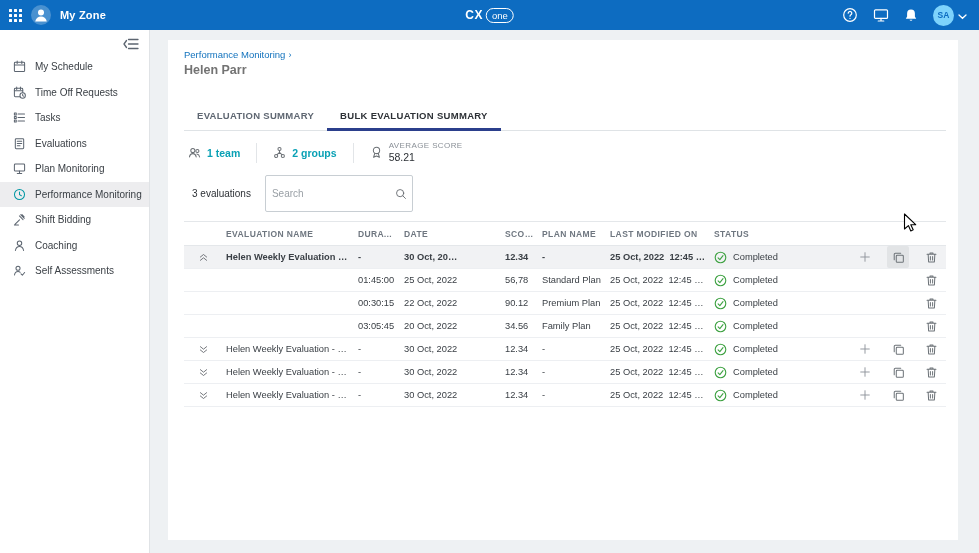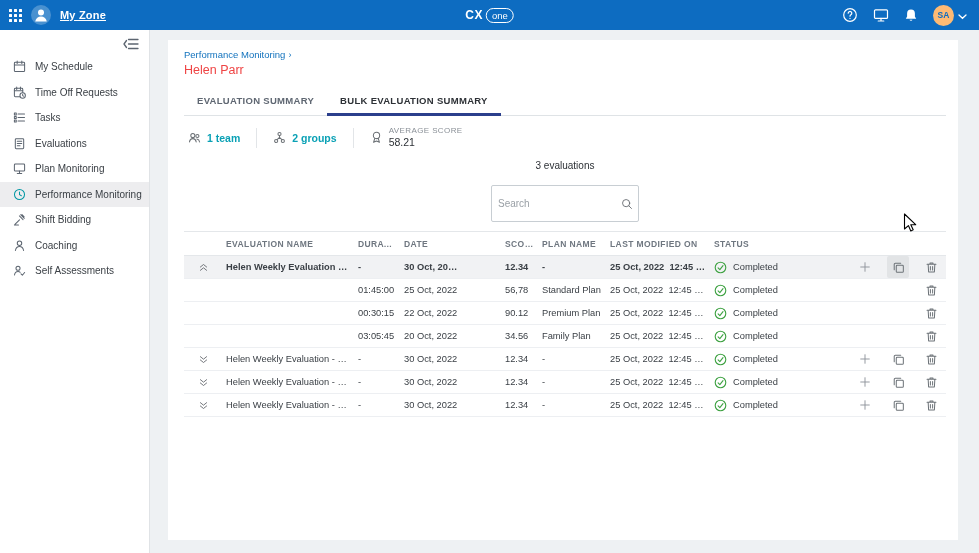--- a/index.html
+++ b/index.html
@@ -1,62 +1,62 @@
 <!DOCTYPE html>
 <html><head>
 <meta charset="utf-8">
 <style>
   * { margin:0; padding:0; box-sizing:border-box; }
   html,body { width:979px; height:553px; overflow:hidden; font-family:"Liberation Sans", sans-serif; background:#eef1f3; }
 
   
   .topbar { height:30px; background:#0d6cc1; display:flex; align-items:center; position:relative; color:#fff; }
-  .tb-left { display:flex; align-items:center; gap:9px; padding-left:9px;text-decoration:underline; }
+  .tb-left { display:flex; align-items:center; gap:9px; padding-left:9px; }
   .tb-logo-badge { width:20px; height:20px; border-radius:50%; background:rgba(255,255,255,.25); display:flex; align-items:center; justify-content:center; overflow:hidden; }
   .tb-app-name { font-size:11px; font-weight:700; letter-spacing:.2px; }
   .tb-center { position:absolute; left:50%; top:0; height:30px; transform:translateX(-50%); display:flex; align-items:center; gap:3px; }
   .cx { font-weight:700; font-size:12px; letter-spacing:.5px; }
   .one { border:1.5px solid #fff; border-radius:9px; padding:0 5px; font-size:9.5px; line-height:13px; }
   .tb-right { margin-left:auto; display:flex; align-items:center; gap:15px; padding-right:12px; }
   .tb-icon { display:flex; align-items:center; cursor:pointer; }
-  .avatar { width:21px; height:21px; border-radius:50%; background:#fdba74; color:#0d6cc1; font-size:8.5px; font-weight:700; display:flex; align-items:center; justify-content:center; }
+  .avatar { width:21px; height:21px; border-radius:50%; background:#7dd3fc; color:#0d6cc1; font-size:8.5px; font-weight:700; display:flex; align-items:center; justify-content:center; }
   .tb-avatar-wrap { display:flex; align-items:center; gap:4px; }
 
   
   .layout { display:flex; height:523px; }
   .sidebar { width:150px; background:#fff; border-right:1px solid #e0e3e6; flex-shrink:0; }
   .collapse-row { height:24px; display:flex; justify-content:flex-end; align-items:center; padding:6px 10px 0 0; }
   .side-item { height:25.5px; display:flex; align-items:center; gap:9px; padding-left:13px; font-size:10px; color:#3b4046; cursor:pointer; }
   .side-item .s-icon { color:#5c6570; display:flex; align-items:center; }
   .side-item.active { background:#ededef; }
   .side-item.active .s-icon { color:#0097a3; }
   .s-label { white-space:nowrap; }
 
   
   .content { flex:1; padding:10px 21px 13px 18px; }
   .card { background:#fff; height:100%; padding:9px 12px 16px 16px; }
 
   .breadcrumb { font-size:9.5px; color:#1272bd; margin-bottom:3px; display:flex; align-items:center; gap:3px; cursor:pointer; }
   .crumb-chev { color:#1272bd; font-size:9px; }
-  .page-title { font-size:12.5px; font-weight:400; color:#ef4444; margin-bottom:11px; }
+  .page-title { font-size:12.5px; font-weight:700; color:#737373; margin-bottom:26px; }
 
   .tabs { display:flex; border-bottom:1px solid #dfe3e6; }
   .tab { font-size:9.5px; font-weight:600; color:#5f6772; letter-spacing:.3px; padding:7px 13px 7px; cursor:pointer; border-bottom:3px solid transparent; margin-bottom:-1px; }
   .tab.active { color:#2d3136; font-weight:700; border-bottom-color:#2b3f8c; }
 
   .stats { display:flex; align-items:center; gap:16px; padding:10px 4px 9px; }
   .stat { display:flex; align-items:center; gap:6px; }
   .stat-icon { color:#6b7075; display:flex; align-items:center; }
   .stat-link { font-size:10.5px; color:#0aa1b5; cursor:pointer;font-weight:bold; }
   .v-div { width:1px; height:20px; background:#e2e5e8; }
   .avg-col { display:flex; flex-direction:column; line-height:1.25; }
   .avg-label { font-size:8px; color:#8a9097; letter-spacing:.4px; }
   .avg-value { font-size:10.5px; color:#2d3136; }
 
-  .toolbar { display:flex; align-items:center; gap:14px; margin:2px 16px 9px;flex-direction:column; }
+  .toolbar { display:flex; align-items:center; gap:14px; margin:2px 8px 9px; }
   .eval-count { font-size:10px; color:#2d3136; }
   .search-box { width:148px; height:37px; border:1px solid #c8ced3; border-radius:2px; display:flex; align-items:center; padding:0 5px 0 6px; background:#fff; }
   .search-box input { border:none; outline:none; flex:1; font-size:10px; font-family:"Liberation Sans",sans-serif; color:#3b4046; min-width:0; }
   .search-box input::placeholder { color:#9aa0a6; }
   .search-icon { color:#6b7075; display:flex; }
 
   
   .t-header { display:flex; align-items:center; height:25px; border-top:1px solid #e4e7ea; border-bottom:1px solid #e4e7ea; }
   .t-header .th { font-size:8.5px; font-weight:700; color:#6f7780; letter-spacing:.4px; }
   .t-row { display:flex; align-items:center; height:23px; border-bottom:1px solid #edeff2; }

